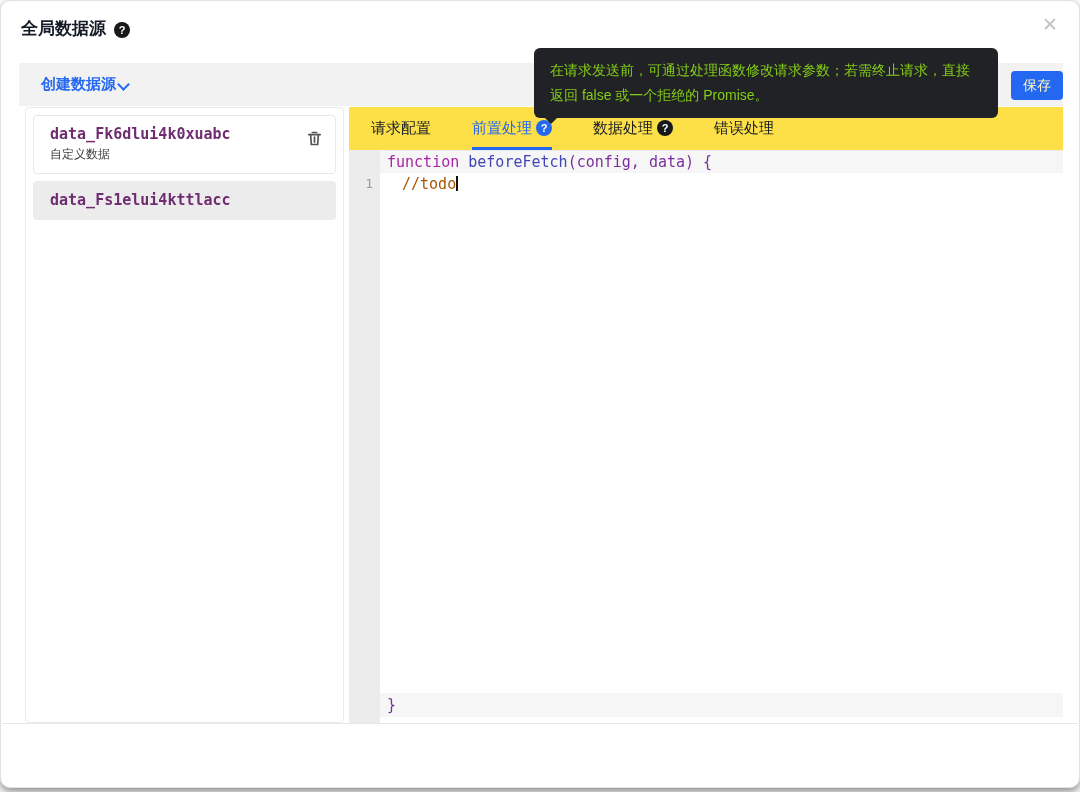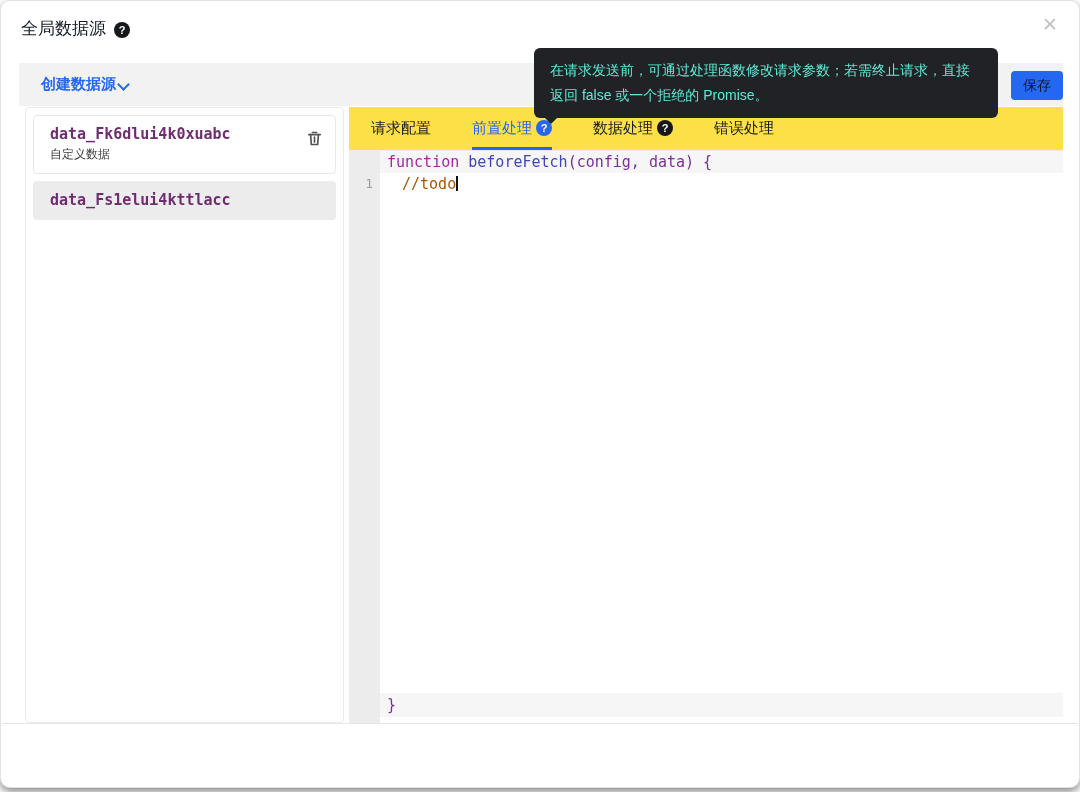--- a/index.html
+++ b/index.html
@@ -6,21 +6,21 @@
   html, body { width: 1080px; height: 792px; background: #fff; overflow: hidden; }
   body { font-family: "Liberation Sans", "DejaVu Sans", sans-serif; color: #151b26; }
 
   .dialog {
     position: absolute; left: 0; top: 0; width: 1080px; height: 788px;
     background: #fff; border: 1px solid #e2e2e2; border-radius: 10px;
     box-shadow: 0 4px 8px rgba(0,0,0,0.45);
   }
 
   
-  .dlg-title { position: absolute; left: 20px; top: 16px; font-size: 17px; font-weight: 400; color: #151b26; }
+  .dlg-title { position: absolute; left: 20px; top: 16px; font-size: 17px; font-weight: 700; color: #151b26; }
   .title-help {
     position: absolute; left: 113px; top: 21px; width: 16px; height: 16px;
     background: #17181a; color: #fff; border-radius: 50%;
     font-size: 11px; font-weight: 700; display: flex; align-items: center; justify-content: center;
   }
   .close-x { position: absolute; left: 1041px; top: 14px; font-size: 19px; color: #c3c3c3; cursor: pointer; line-height: 1; }
 
   
   .toolbar { position: absolute; left: 18px; top: 62px; width: 1044px; height: 43px; background: #f2f2f2; }
   .create-link {
@@ -28,28 +28,28 @@
     display: flex; align-items: center; gap: 3px;
     color: #2468f2; font-size: 15px; font-weight: 600; cursor: pointer;
   }
   .chev { display: inline-block; width: 10px; height: 10px; position: relative; top: -2px; }
   .chev::before {
     content: ""; position: absolute; left: 0; top: 2px; width: 7px; height: 7px;
     border-right: 2px solid #2468f2; border-bottom: 2px solid #2468f2; transform: rotate(45deg);
   }
   .save-btn {
     position: absolute; right: 0px; top: 8px; height: 29px; padding: 0 12px;
-    background: #2468f2; color: #0f172a; border: none; border-radius: 4px;
+    background: #2468f2; color: #fef9c3; border: none; border-radius: 4px;
     font-size: 14px; cursor: pointer; font-family: inherit;
   }
 
   
   .tooltip {
     position: absolute; left: 533px; top: 47px; width: 464px; z-index: 20;
-    background: #212226; color: #5eead4; border-radius: 6px;
+    background: #212226; color: #84cc16; border-radius: 6px;
     padding: 10px 16px; font-size: 14px; line-height: 25px;
   }
   .tooltip::after {
     content: ""; position: absolute; left: 10px; bottom: -6px;
     border-left: 7px solid transparent; border-right: 7px solid transparent;
     border-top: 7px solid #212226;
   }
 
   
   .sidebar {

